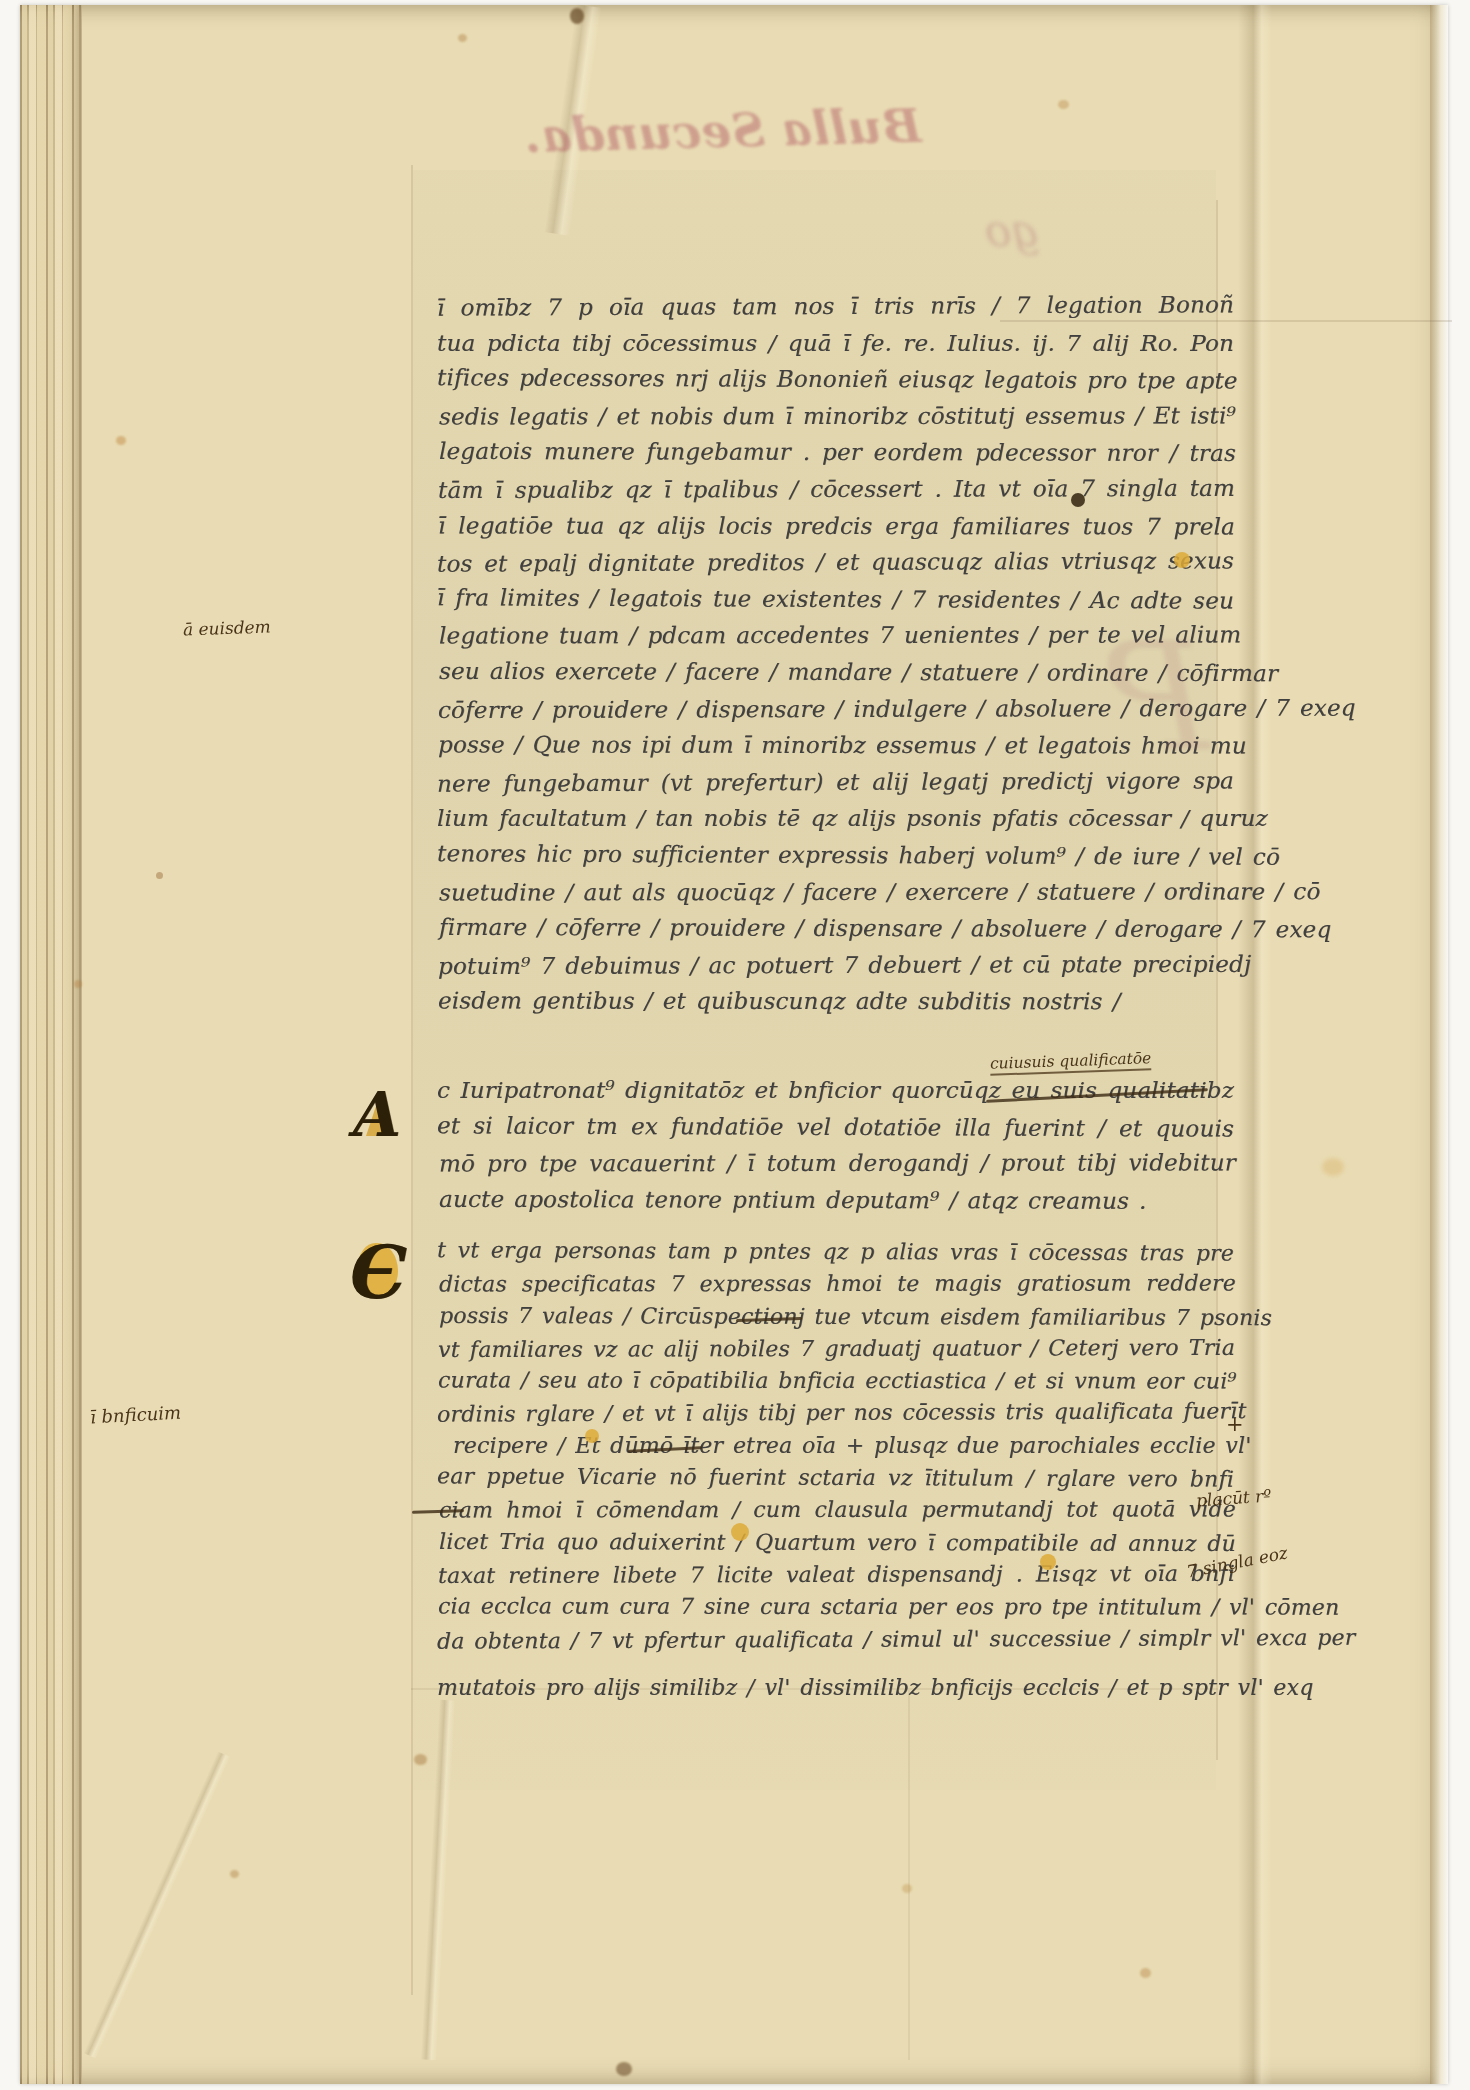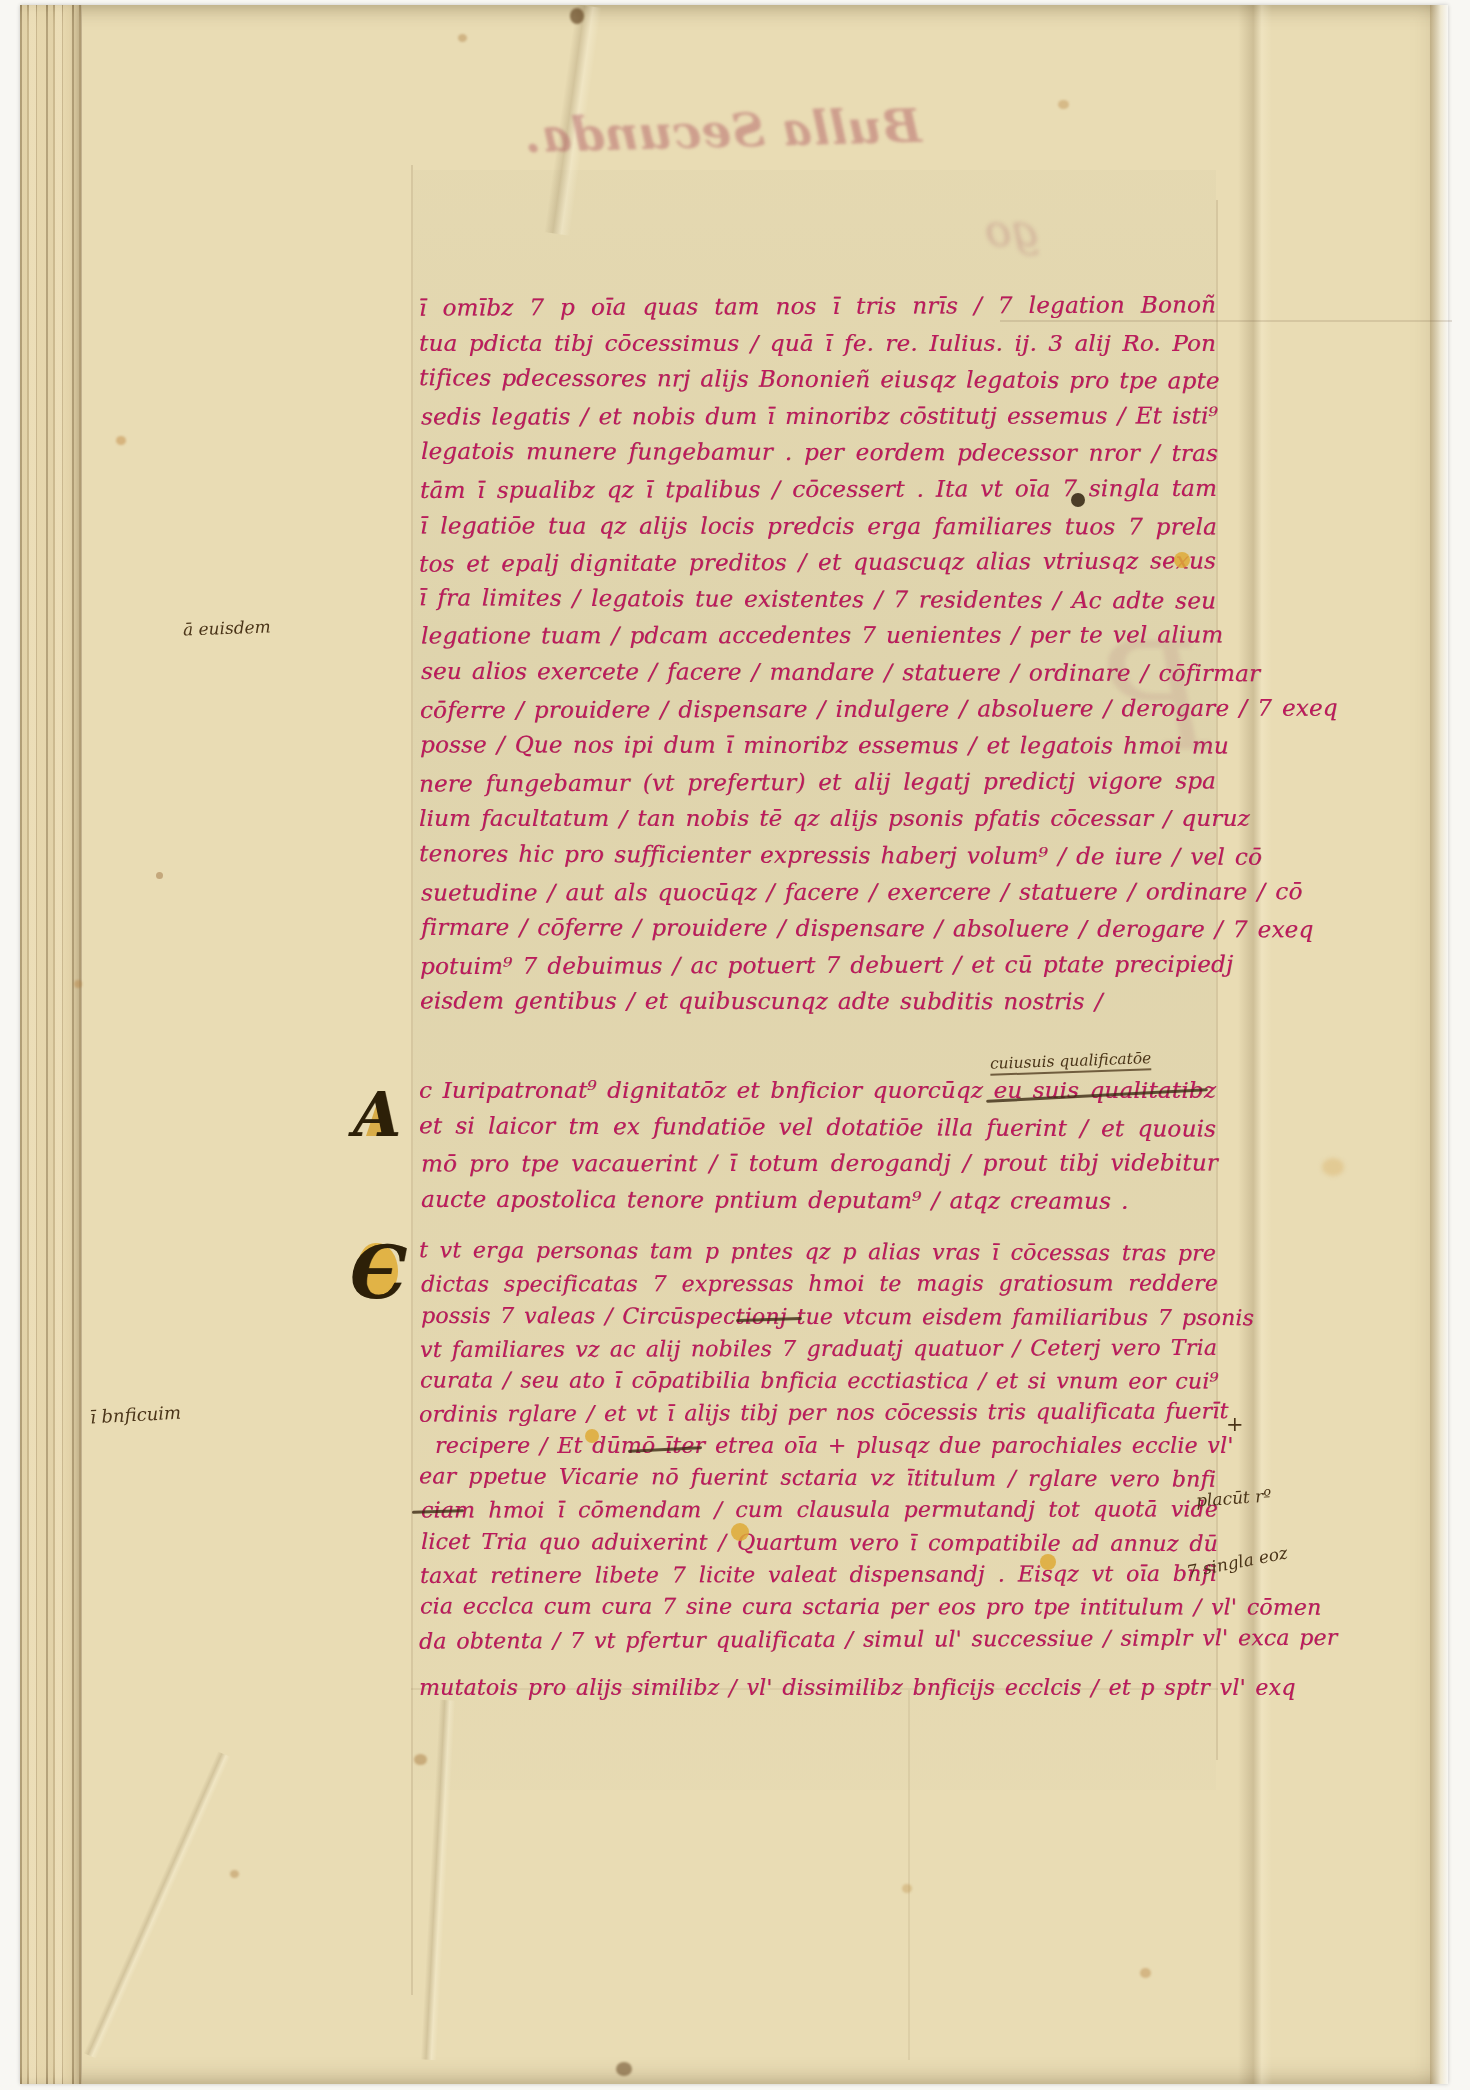--- a/index.html
+++ b/index.html
@@ -49,21 +49,21 @@
   .rule.v2{left:1216px;top:200px;width:2px;height:1560px;}
   .rule.v3{left:908px;top:1690px;width:2px;height:370px;background:rgba(120,95,55,.10);}
   .rule.h1{left:1000px;top:320px;width:452px;height:2px;background:rgba(120,100,70,.18);}
   .rule.h2{left:411px;top:1688px;width:807px;height:2px;background:rgba(120,95,55,.10);}
   
   .text-wash{
     position:absolute;left:413px;top:170px;width:803px;height:1620px;
     background:linear-gradient(180deg, rgba(190,185,150,.10), rgba(170,170,135,.16) 30%, rgba(180,175,140,.12) 70%, rgba(190,185,150,.06));
   }
   
-  .para{position:absolute;left:420px;width:797px;color:#be185d;}
+  .para{position:absolute;left:438px;width:797px;color:#404040;}
   .line{
     position:relative;white-space:nowrap;overflow:visible;
     font-style:italic;font-size:23px;
     text-align:justify;text-align-last:justify;
     letter-spacing:.2px;word-spacing:2.5px;
     text-shadow:.5px 0 0 rgba(70,50,26,.45);
   }
   .para.p1 .line{height:36.6px;line-height:36.6px;}
   .para.p2 .line{height:36.6px;line-height:36.6px;}
   .para.p3 .line{height:32.3px;line-height:32.3px;font-size:22px;}
@@ -130,21 +130,21 @@
 <div class="ghost g1">go</div>
 <div class="ghost g2">P</div>
 
 <div class="init-fill a"></div>
 <span class="initial a">A</span>
 <div class="init-fill e"></div>
 <span class="initial e">Є</span>
 
 <div class="para p1" id="para1" style="top: 288px;">
     <div class="line" style="transform: rotate(-0.24deg) translateX(-1px);">ī omībz 7 p oīa quas tam nos ī tris nrīs / 7 legation Bonoñ</div>
-    <div class="line" style="transform: rotate(0deg) translateX(-1px);">tua pdicta tibj cōcessimus / quā ī fe. re. Iulius. ij. 3 alij Ro. Pon</div>
+    <div class="line" style="transform: rotate(0deg) translateX(-1px);">tua pdicta tibj cōcessimus / quā ī fe. re. Iulius. ij. 7 alij Ro. Pon</div>
     <div class="line" style="transform: rotate(0.24deg) translateX(-1px);">tifices pdecessores nrj alijs Bononieñ eiusqz legatois pro tpe apte</div>
     <div class="line" style="transform: rotate(-0.08deg) translateX(1px);">sedis legatis / et nobis dum ī minoribz cōstitutj essemus / Et isti⁹</div>
     <div class="line" style="transform: rotate(0.16deg) translateX(1px);">legatois munere fungebamur . per eordem pdecessor nror / tras</div>
     <div class="line" style="transform: rotate(-0.16deg) translateX(0px);">tām ī spualibz qz ī tpalibus / cōcessert .  Ita vt oīa 7 singla tam</div>
     <div class="line" style="transform: rotate(0.08deg) translateX(0px);">ī legatiōe tua qz alijs locis predcis erga familiares tuos 7 prela</div>
     <div class="line" style="transform: rotate(-0.24deg) translateX(-1px);">tos et epalj dignitate preditos / et quascuqz alias vtriusqz sexus</div>
     <div class="line" style="transform: rotate(0.24deg) translateX(-1px);">ī fra limites / legatois tue existentes / 7 residentes /  Ac adte seu</div>
     <div class="line" style="transform: rotate(-0.08deg) translateX(1px);">legatione tuam / pdcam accedentes 7 uenientes / per te vel alium</div>
     <div class="line" style="transform: rotate(0.16deg) translateX(1px);">seu alios exercete / facere / mandare / statuere / ordinare / cōfirmar</div>
     <div class="line" style="transform: rotate(-0.16deg) translateX(0px);">cōferre / prouidere / dispensare / indulgere / absoluere / derogare / 7 exeq</div>

